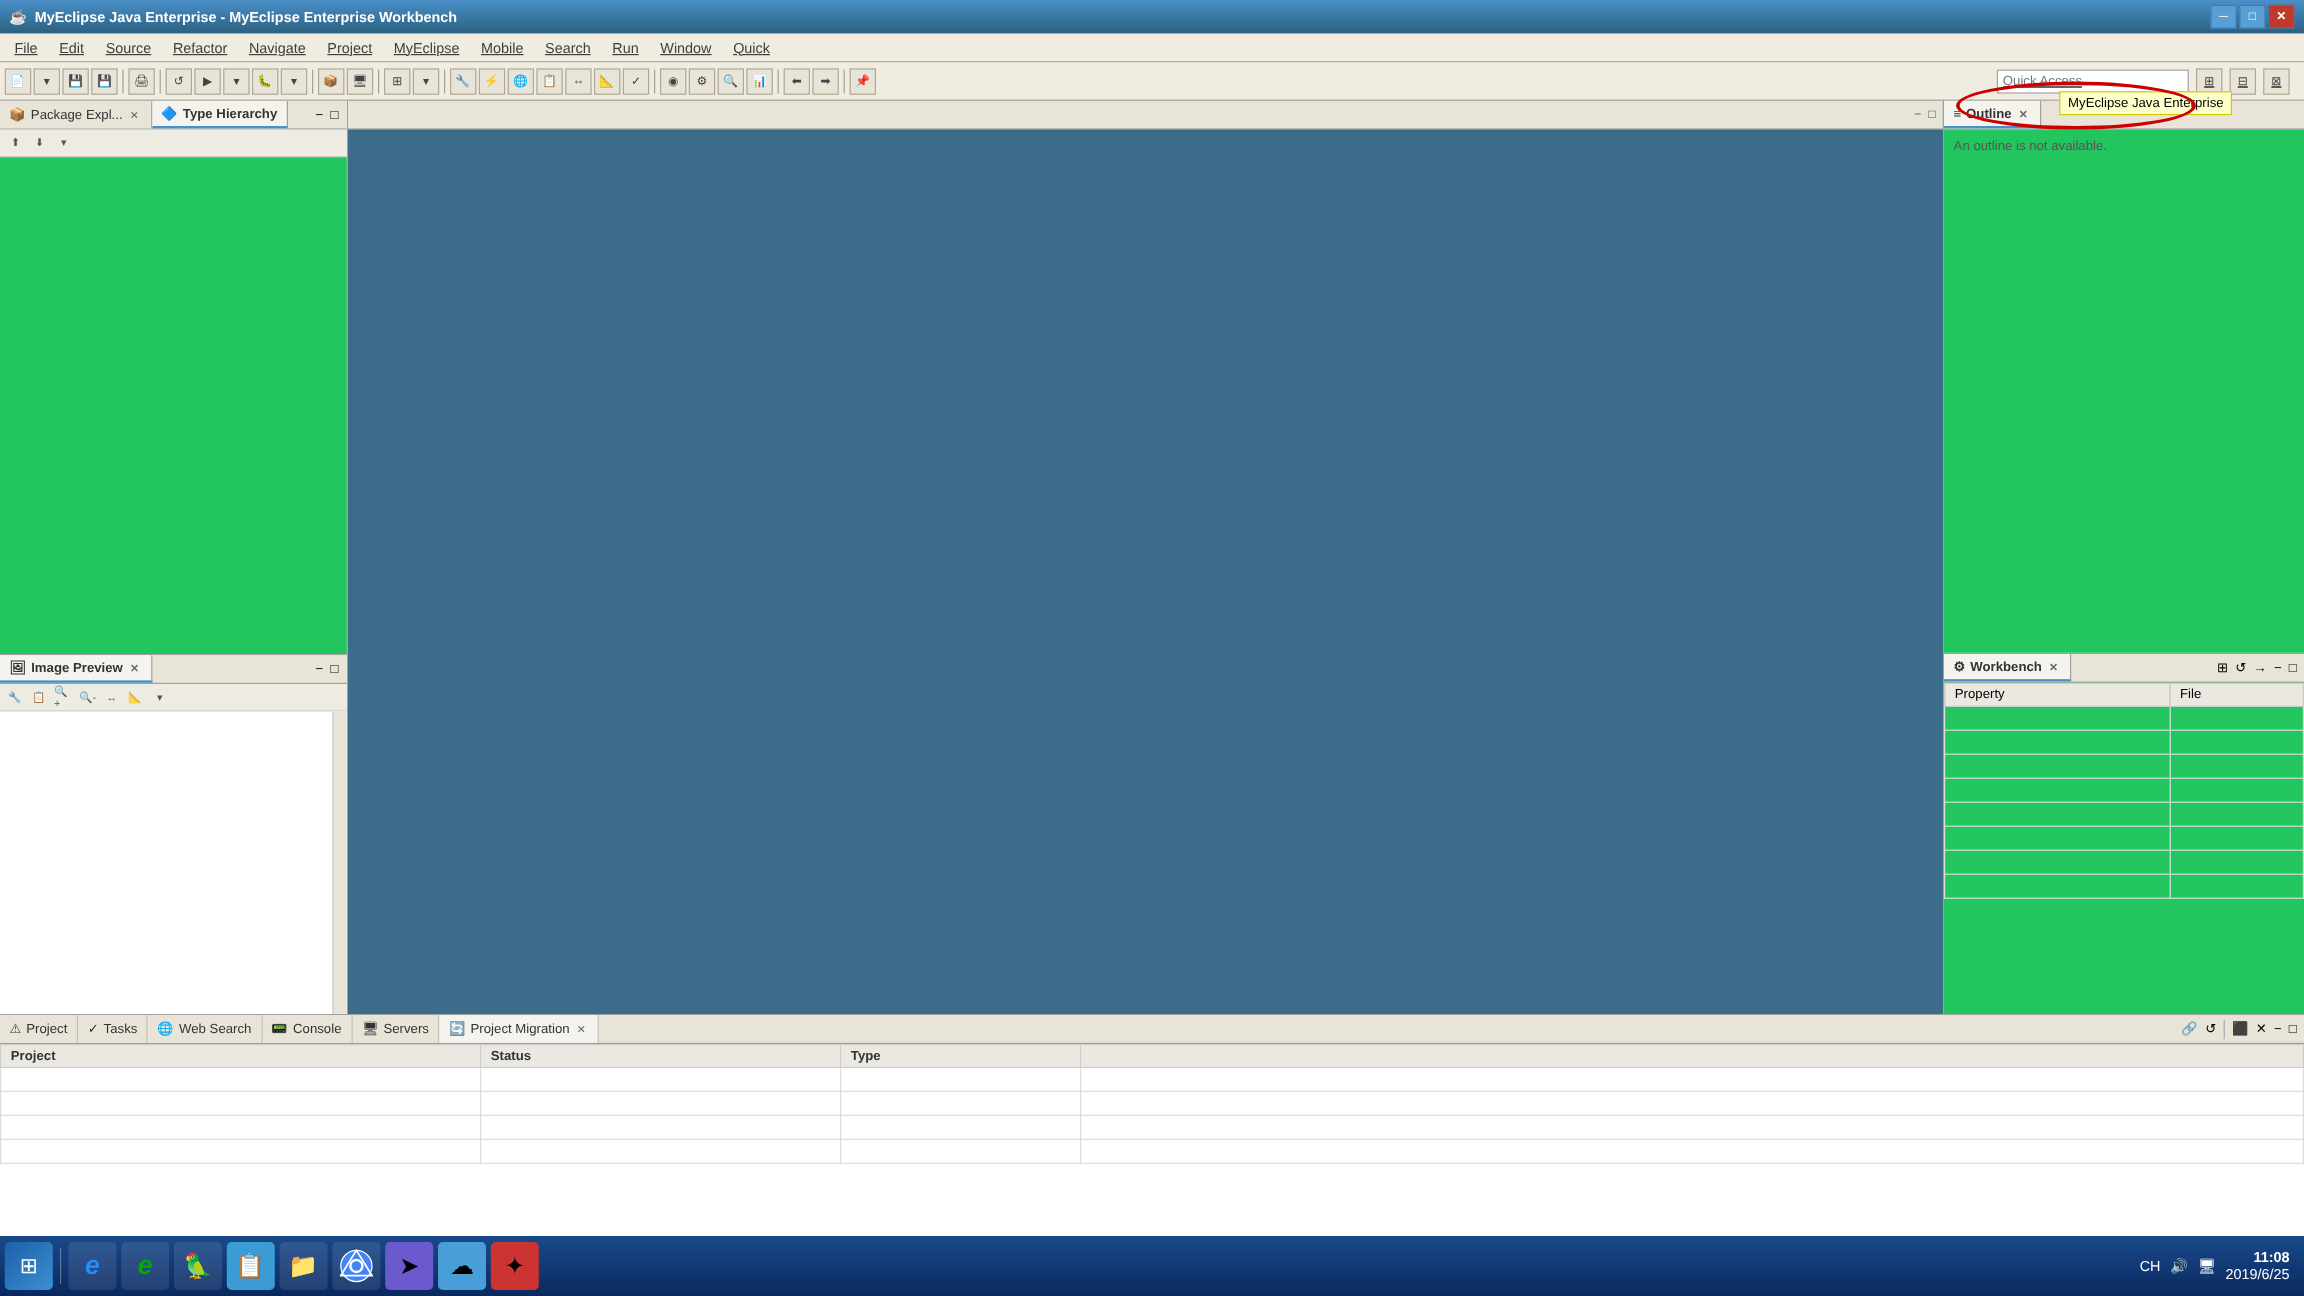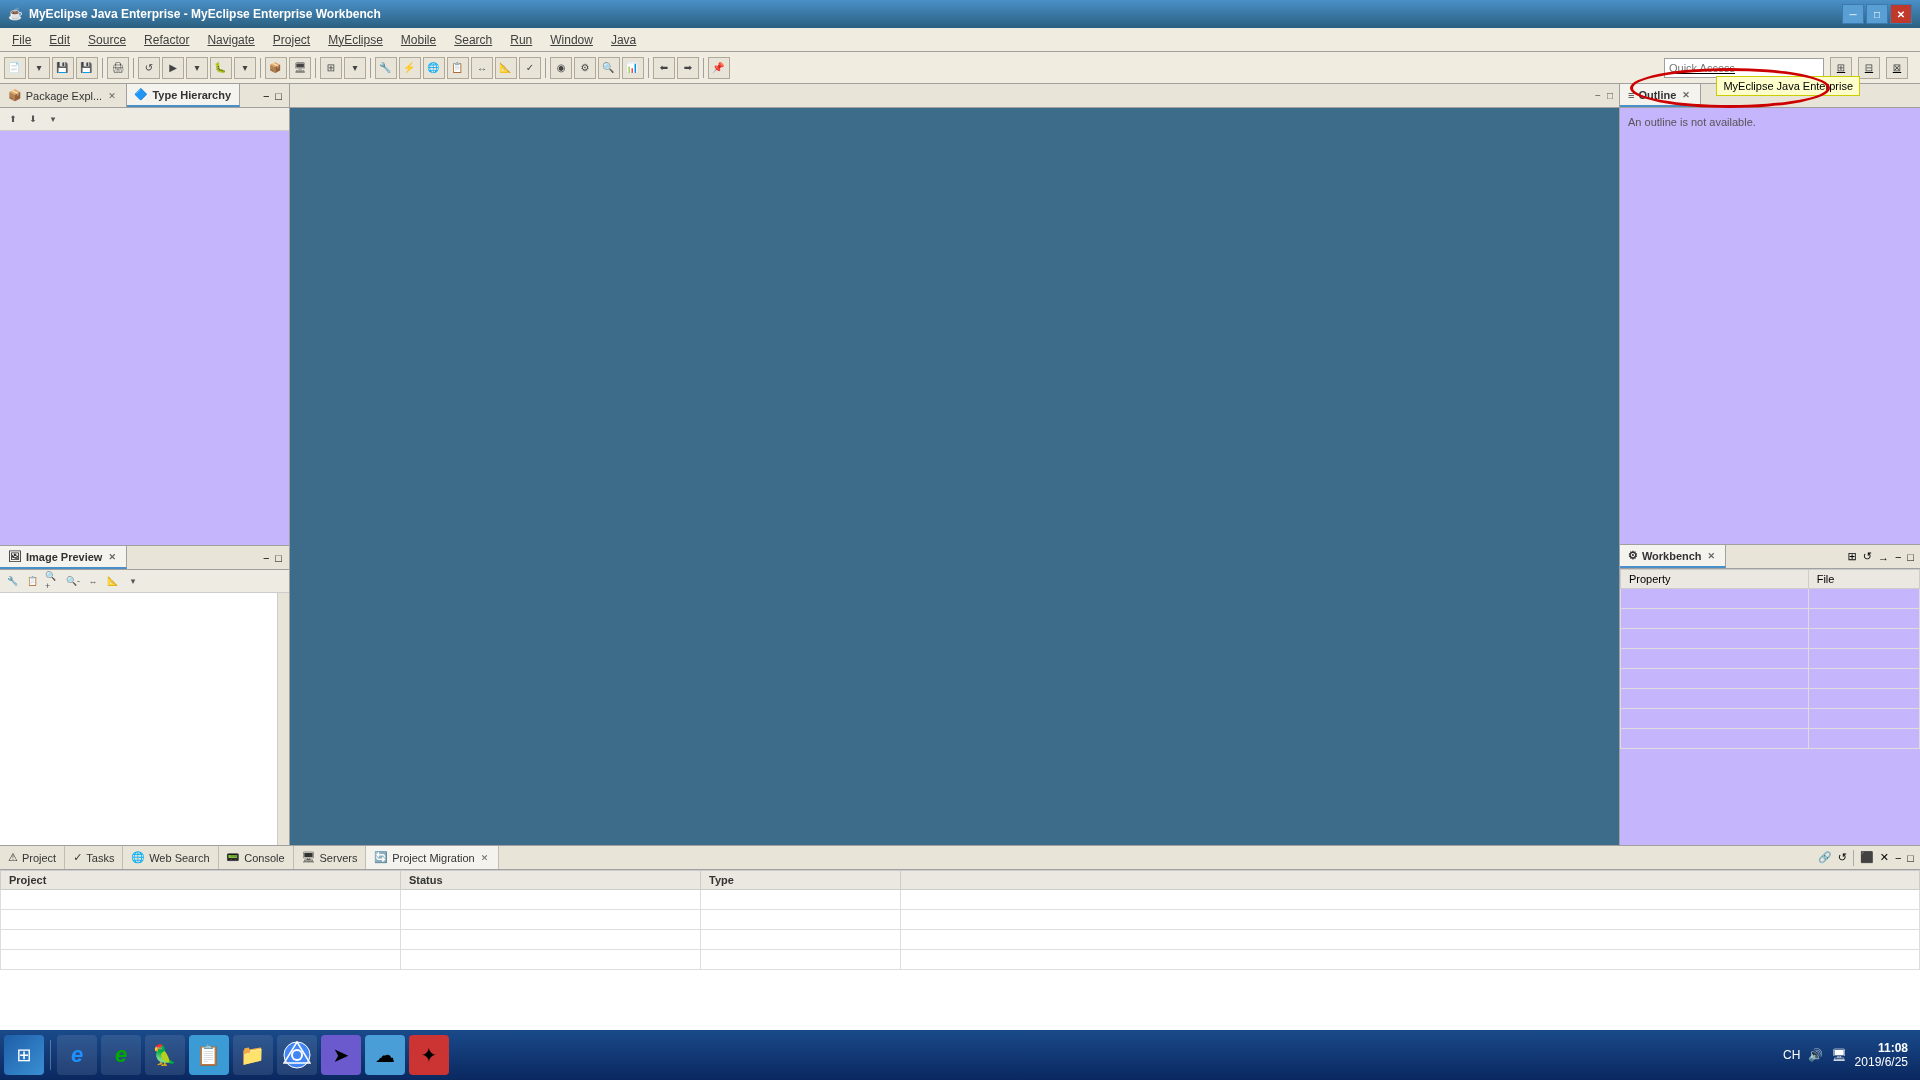--- a/index.html
+++ b/index.html
@@ -147,21 +147,21 @@
       width: 18px; height: 18px;
       background: transparent;
       border: 1px solid transparent;
       cursor: pointer;
       display: flex; align-items: center; justify-content: center;
       font-size: 9px;
       color: #555;
     }
     .panel-content {
       flex: 1;
-      background: #c4b5fd;
+      background: #22c55e;
       overflow: auto;
     }
 
     
     #left-bottom-panel {
       height: 300px;
       border-top: 1px solid #a0a0a0;
       display: flex;
       flex-direction: column;
     }
@@ -397,21 +397,21 @@
     <span class="menu-item">Edit</span>
     <span class="menu-item">Source</span>
     <span class="menu-item">Refactor</span>
     <span class="menu-item">Navigate</span>
     <span class="menu-item">Project</span>
     <span class="menu-item">MyEclipse</span>
     <span class="menu-item">Mobile</span>
     <span class="menu-item">Search</span>
     <span class="menu-item">Run</span>
     <span class="menu-item">Window</span>
-    <span class="menu-item">Java</span>
+    <span class="menu-item">Quick</span>
   </div>
 
   <div id="toolbar">
 
     <div class="toolbar-btn">📄</div>
     <div class="toolbar-btn">▾</div>
     <div class="toolbar-btn">💾</div>
     <div class="toolbar-btn">💾</div>
     <div class="toolbar-separator"></div>
     <div class="toolbar-btn">🖨</div>

